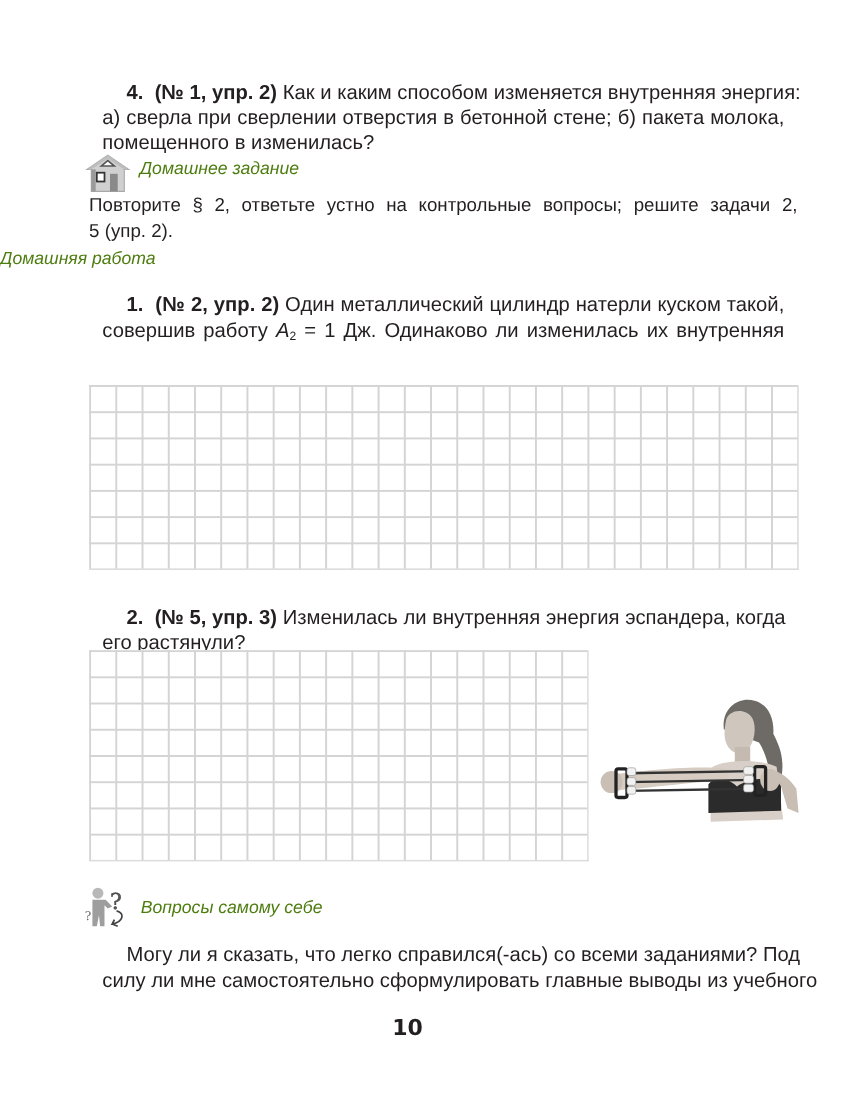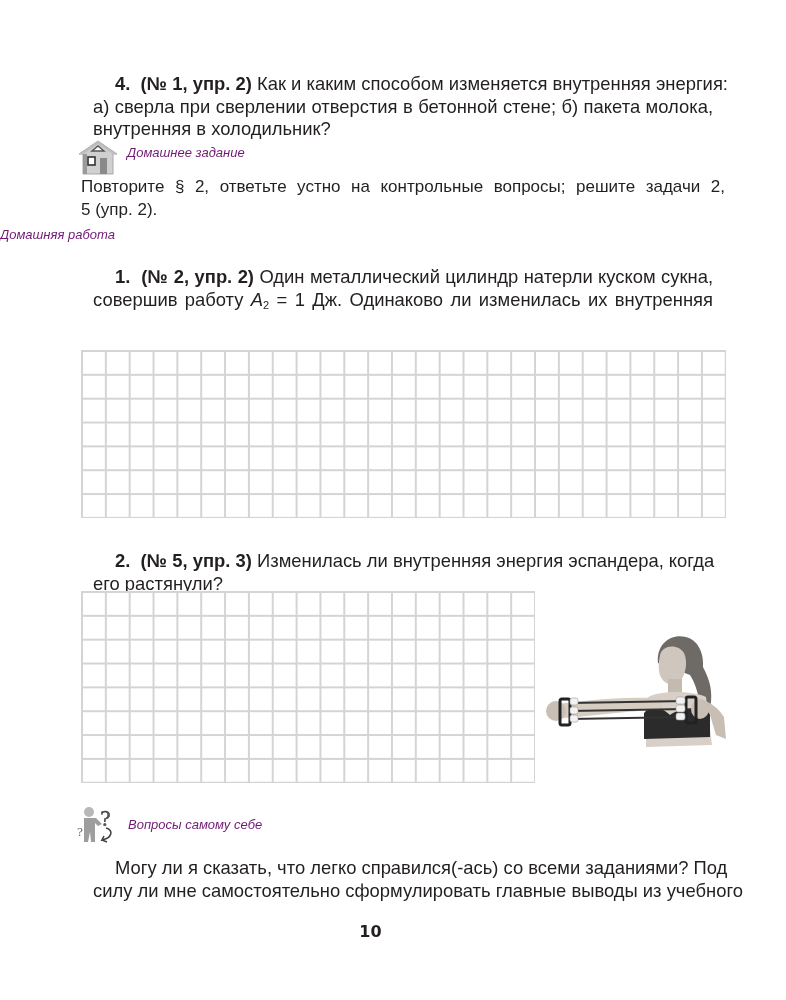--- a/index.html
+++ b/index.html
@@ -32,22 +32,22 @@
       display: block;
       text-align: justify;
       text-align-last: justify;
       white-space: nowrap;
     }
     .line.last { text-align-last: left; }
     .sect-head {
       position: absolute;
       font-family: "Liberation Sans", "DejaVu Sans", sans-serif;
       font-style: italic;
-      font-size: 13px;
-      color: #701a75;
+      font-size: 16px;
+      color: #4d7c0f;
     }
     .sans-para {
       font-family: "Liberation Sans", "DejaVu Sans", sans-serif;
       font-size: 17px;
       line-height: 23px;
       margin: 0;
       color: #231f20;
     }
     .icon {
       position: absolute;
@@ -67,34 +67,34 @@
       position: absolute;
     }
     .page-num {
       position: absolute;
       left: 0;
       width: 741px;
       top: 922px;
       text-align: center;
       font-family: "DejaVu Sans", sans-serif;
       font-weight: bold;
-      font-size: 16px;
+      font-size: 20px;
       color: #231f20;
     }
     sub { font-size: 11px; vertical-align: -3px; }
     .var { font-style: italic; }
   </style>
 </head>
 <body>
 
 <div class="block" style="top:61px;">
   <p class="para">
     <span class="line"><span class="indent"></span><b>4.</b>&nbsp; <b>(№ 1, упр. 2)</b><span> Как и каким способом изменяется внутренняя энергия:</span></span>
     <span class="line">а) сверла при сверлении отверстия в бетонной стене; б) пакета молока,</span>
-    <span class="line last">внутренняя в холодильник?</span>
+    <span class="line last">помещенного в изменилась?</span>
   </p>
 </div>
 
 <div class="icon" style="left:76px; top:139px; width:44px; height:36px;">
   <svg width="44" height="36" viewBox="0 0 44 36">
     <polygon points="3,15 22,2 41,15 37,15 37,35 7,35 7,15" fill="#d0d0d0" stroke="#a8a8a8" stroke-width="1"></polygon>
     <polygon points="22,2 41,15 37,15 22,5 7,15 3,15" fill="#bdbdbd"></polygon>
     <polygon points="16,12 22,7 28,12" fill="#ffffff" stroke="#555" stroke-width="1.4"></polygon>
     <rect x="7" y="15" width="4" height="20" fill="#9a9a9a"></rect>
     <rect x="12" y="18" width="7" height="8" fill="#ffffff" stroke="#333" stroke-width="1.6"></rect>
@@ -106,21 +106,21 @@
   <p class="sans-para" style="text-align:justify;">
     <span class="line"><span class="indent" style="width:46px;"></span><span>Повторите § 2, ответьте устно на контрольные вопросы; решите задачи 2,</span></span>
     <span class="line last">5 (упр. 2).</span>
   </p>
 </div>
 
 <div class="sect-head" style="left:0; width:786px; text-align:left; top:227px;">Домашняя работа</div>
 
 <div class="block" style="top:254px;">
   <p class="para">
-    <span class="line"><span class="indent"></span><b>1.</b>&nbsp; <b>(№ 2, упр. 2)</b><span> Один металлический цилиндр натерли куском сукна,</span></span>
+    <span class="line"><span class="indent"></span><b>1.</b>&nbsp; <b>(№ 2, упр. 2)</b><span> Один металлический цилиндр натерли куском такой,</span></span>
     <span class="line"><span>совершив работу </span><span class="var">A</span><sub>2</sub><span> = 1 Дж. Одинаково ли изменилась их внутренняя</span></span>
   </p>
 </div>
 
 <div class="grid" style="left: 81px; top: 350px; width: 643.95px; height: 166.95px;"></div>
 
 <div class="block" style="top:538px;">
   <p class="para">
     <span class="line"><span class="indent"></span><b>2.</b>&nbsp; <b>(№ 5, упр. 3)</b><span> Изменилась ли внутренняя энергия эспандера, когда</span></span>
     <span class="line last">его растянули?</span>

